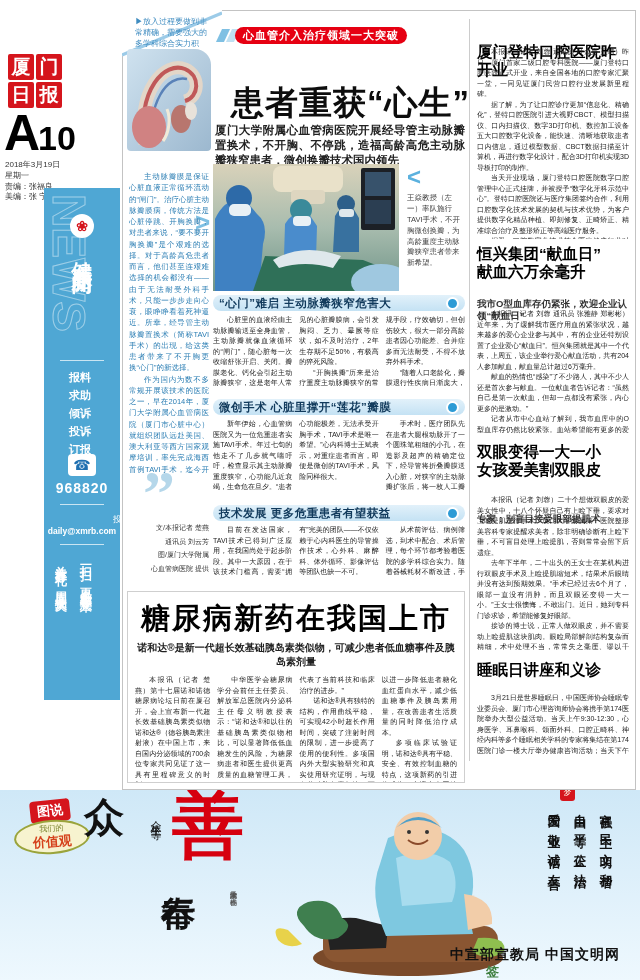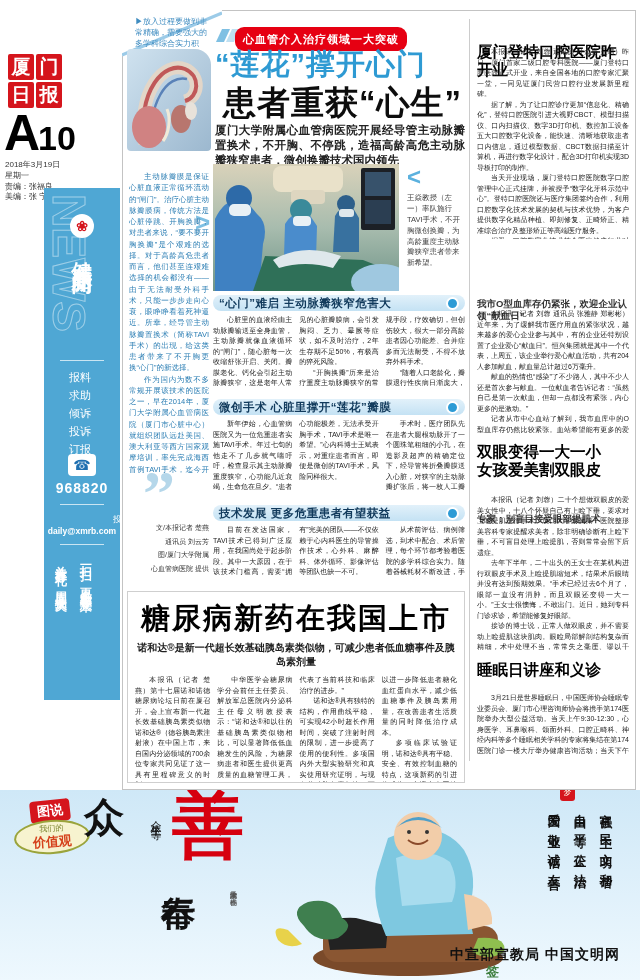--- a/index.html
+++ b/index.html
@@ -18,44 +18,44 @@
   .pn-d{font-size:34px;font-weight:bold;}
   .dateblock{left:5px;top:160px;width:110px;font-size:8px;line-height:1.35;color:#333;}
   .strip{left:44px;top:188px;width:76px;height:512px;background:#4fa7d4;overflow:hidden;}
   .ghost{position:absolute;left:2px;top:6px;font-size:46px;font-weight:bold;line-height:.95;
         color:transparent;-webkit-text-stroke:1px rgba(255,255,255,.45);writing-mode:vertical-rl;}
   .seal{position:absolute;left:26px;top:26px;width:24px;height:24px;background:#fff;border-radius:50%;
         display:flex;align-items:center;justify-content:center;color:#d5151c;font-size:14px;font-weight:bold;}
   .sec-title{position:absolute;left:24px;top:56px;color:#fff;font-size:21px;font-weight:bold;letter-spacing:4px;}
   .strip hr{border:none;border-top:1px solid rgba(255,255,255,.7);width:44px;margin:0 auto;}
   .hr1{position:absolute;left:16px;top:172px;width:44px;}
-  .hotline{position:absolute;left:0;top:182px;width:72px;text-align:center;color:#fff;font-size:11px;}
+  .hotline{position:absolute;left:0;top:182px;width:72px;text-align:center;color:#fff;font-size:11px;font-weight:bold;}
   .hotline p{margin:0 0 4px 0;text-indent:0;}
   .phone-icon{position:absolute;left:24px;top:266px;width:28px;height:22px;background:#fff;border-radius:4px;
         color:#1f6fb0;font-size:14px;display:flex;align-items:center;justify-content:center;}
   .hotnum{position:absolute;left:0;top:292px;width:76px;text-align:center;color:#fff;
         font-size:14px;font-weight:bold;letter-spacing:1px;}
   .hr2{position:absolute;left:16px;top:316px;width:44px;}
   .mail-label{position:absolute;left:0;top:326px;width:76px;text-align:center;color:#fff;font-size:8.5px;padding-left:48px;}
   .mail{position:absolute;left:0;top:338px;width:76px;text-align:center;color:#fff;font-size:8.5px;font-weight:bold;}
   .hr3{position:absolute;left:16px;top:356px;width:44px;}
   .scan{position:absolute;left:8px;top:368px;display:flex;gap:8px;height:136px;}
   .scan .v{color:#fff;font-size:12px;font-weight:bold;letter-spacing:2px;}
   
   .frame{left:122px;top:10px;width:512px;height:778px;border:1px solid #c3c3c3;background:#fff;}
   .vrule{position:absolute;left:346px;top:8px;width:1px;height:742px;background:#ccc;}
   .corner{position:absolute;left:-1px;top:-1px;}
   
   .top-note{left:12px;top:6px;width:74px;font-size:8px;line-height:1.35;color:#3f8cc0;}
   .kick-deco{position:absolute;top:18px;width:8px;height:13px;background:#7fc0e3;transform:skewX(-25deg);}
-  .kicker{left:112px;top:16px;width:172px;height:24px;background:#e60012;border-radius:9px;color:#fff;
+  .kicker{left:112px;top:16px;width:172px;height:17px;background:#e60012;border-radius:9px;color:#fff;
         font-size:11px;font-weight:bold;display:flex;align-items:center;justify-content:center;letter-spacing:1px;}
   .heart{left:4px;top:38px;width:84px;height:102px;border-radius:4px 16px 4px 4px;overflow:hidden;}
   .hl-blue{left:92px;top:34px;width:256px;font-size:29px;font-weight:bold;color:#2e9ad3;letter-spacing:1px;}
-  .hl-black{left:100px;top:70px;width:256px;font-size:33px;font-weight:bold;color:#0d0d0d;letter-spacing:1px;}
+  .hl-black{left:108px;top:70px;width:256px;font-size:33px;font-weight:bold;color:#0d0d0d;letter-spacing:1px;}
   .deck{left:92px;top:112px;width:250px;font-size:11.5px;font-weight:bold;line-height:1.3;color:#222;text-align:justify;}
   .photo{left:90px;top:153px;width:186px;height:127px;overflow:hidden;}
   .chevron-r{left:72px;top:196px;font-size:26px;font-weight:bold;color:#7fc0e3;}
   .chevron-l{left:284px;top:152px;font-size:24px;font-weight:bold;color:#5bb1de;}
   .photo-cap{left:284px;top:182px;width:56px;height:110px;font-size:7.5px;line-height:1.45;color:#444;overflow:hidden;}
   .intro{left:6px;top:160px;width:80px;height:306px;font-size:7.5px;line-height:1.5;color:#2a7db3;
         text-align:justify;overflow:hidden;}
   .quote{left:20px;top:446px;font-size:64px;font-weight:bold;color:#b5d7ea;font-family:"Liberation Serif",serif;}
   .credits{left:2px;top:512px;width:84px;font-size:7px;line-height:1.5;color:#333;text-align:right;}
   .credits p{margin:0;text-indent:0;}
@@ -163,21 +163,20 @@
         <path d="M18,95 C10,40 38,12 58,20 C74,27 72,48 58,52" fill="none" stroke="#e3d6c8" stroke-width="13"></path>
         <path d="M18,95 C10,40 38,12 58,20 C74,27 72,48 58,52" fill="none" stroke="#c05858" stroke-width="4"></path>
         <path d="M26,96 C20,55 40,25 60,30" fill="none" stroke="#5a82b8" stroke-width="2.5"></path>
         <ellipse cx="22" cy="78" rx="17" ry="21" fill="#d08282"></ellipse>
         <ellipse cx="54" cy="70" rx="10" ry="14" fill="#b8766e"></ellipse>
         <ellipse cx="64" cy="62" rx="6" ry="9" fill="#e8e2da"></ellipse>
         <path d="M40,60 C44,70 42,84 36,92" fill="none" stroke="#f0ead8" stroke-width="3"></path>
       </svg>
     </div>
 
-    <div class="abs hl-blue">“莲花”撑开心门</div>
     <div class="abs hl-black">患者重获“心生”</div>
     <div class="abs deck">厦门大学附属心血管病医院开展经导管主动脉瓣置换术，不开胸、不停跳，造福高龄高危主动脉瓣狭窄患者，微创换瓣技术国内领先</div>
 
     <div class="abs photo">
       <svg width="186" height="127" viewBox="0 0 186 127">
         <defs>
             <linearGradient id="pbg" x1="0" y1="0" x2="0" y2="1">
           <stop offset="0" stop-color="#d9d2ba"></stop>
               <stop offset=".5" stop-color="#a8bcae"></stop>
               <stop offset="1" stop-color="#6f9488"></stop>
@@ -261,20 +260,24 @@
     <div class="vrule"></div>
 
     <div class="rc-h1" style="top:32px;">厦门登特口腔医院昨开业</div>
     <div class="rc-b" style="top:36px;height:192px;">
         <p class="para">本报讯（记者 刘蓉 通讯员 叶金身 王晴）昨日，厦门首家二级口腔专科医院——厦门登特口腔医院正式开业，来自全国各地的口腔专家汇聚一堂，一同见证厦门民营口腔行业发展新里程碑。</p>
         <p class="para">据了解，为了让口腔诊疗更加“信息化、精确化”，登特口腔医院引进大视野CBCT、模型扫描仪、口内扫描仪、数字3D打印机、数控加工设备五大口腔数字化设备，能快速、清晰地获取患者口内信息，通过模型数据、CBCT数据扫描至计算机，再进行数字化设计，配合3D打印机实现3D导板打印的制作。</p>
         <p class="para">当天开业现场，厦门登特口腔医院数字口腔管理中心正式挂牌，并被授予“数字化牙科示范中心”。登特口腔医院还与医疗集团签约合作，利用口腔数字化技术发展的契机与技术优势，为客户提供数字化精品种植、即刻修复、正畸矫正、精准综合治疗及整形矫正等高端医疗服务。</p>
         <p class="para">据悉，口腔数字化技术符合医疗健康行业对精准医疗及大数据医疗的发展要求，正在快速改变着口腔医疗服务的各个方面，从医生的治疗理念、诊治手段，到产品的生产方式及商业运营模式，推动整个口腔医疗行业朝着更精准、更科学、更舒适、更便捷的方向发展。</p>
       </div>
 
+    <div class="rc-h1" style="top:234px;">
+      <div>恒兴集团“献血日”</div>
+      <div>献血六万余毫升</div>
+    </div>
     <div class="rc-sub" style="top:256px;margin-top:31px;">我市O型血库存仍紧张，欢迎企业认领“献血日”</div>
     <div class="rc-b" style="top:298px;height:126px;">
         <p class="para">本报讯（记者 刘蓉 通讯员 张雅静 郑彬彬）近年来，为了缓解我市医疗用血的紧张状况，越来越多的爱心企业参与其中，有的企业还特别设置了企业爱心“献血日”。恒兴集团就是其中一个代表，上周五，该企业举行爱心献血活动，共有204人参加献血，献血量总计超过6万毫升。</p>
         <p class="para">献血的热情也“感染”了不少路人，其中不少人还是首次参与献血。一位献血者告诉记者：“虽然自己是第一次献血，但却一点都没有紧张，内心更多的是激动。”</p>
         <p class="para">记者从市中心血站了解到，我市血库中的O型血库存仍然比较紧张。血站希望能有更多的爱心企业认领“献血日”，为我市血液库存保障提供持续有效的补充。</p>
       </div>
 
     <div class="rc-h1" style="top:432px;">
       <div>双眼变得一大一小</div>
       <div>女孩爱美割双眼皮</div>

